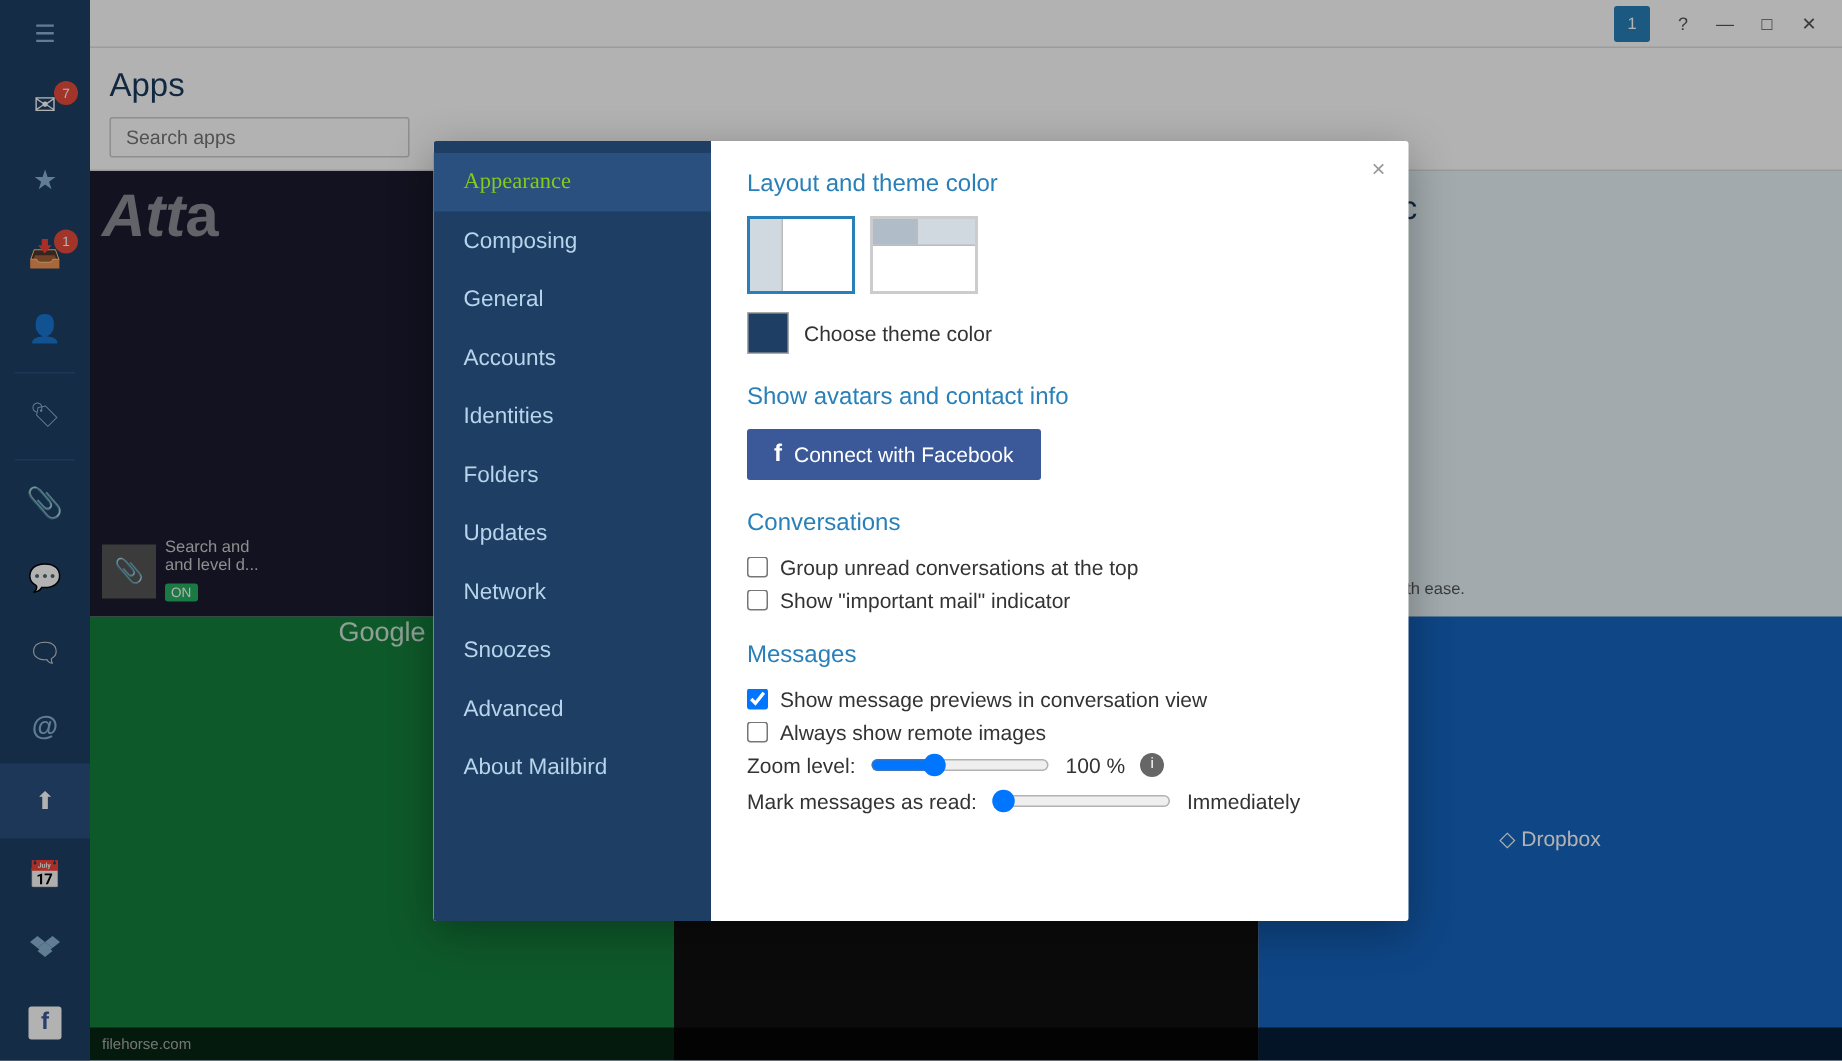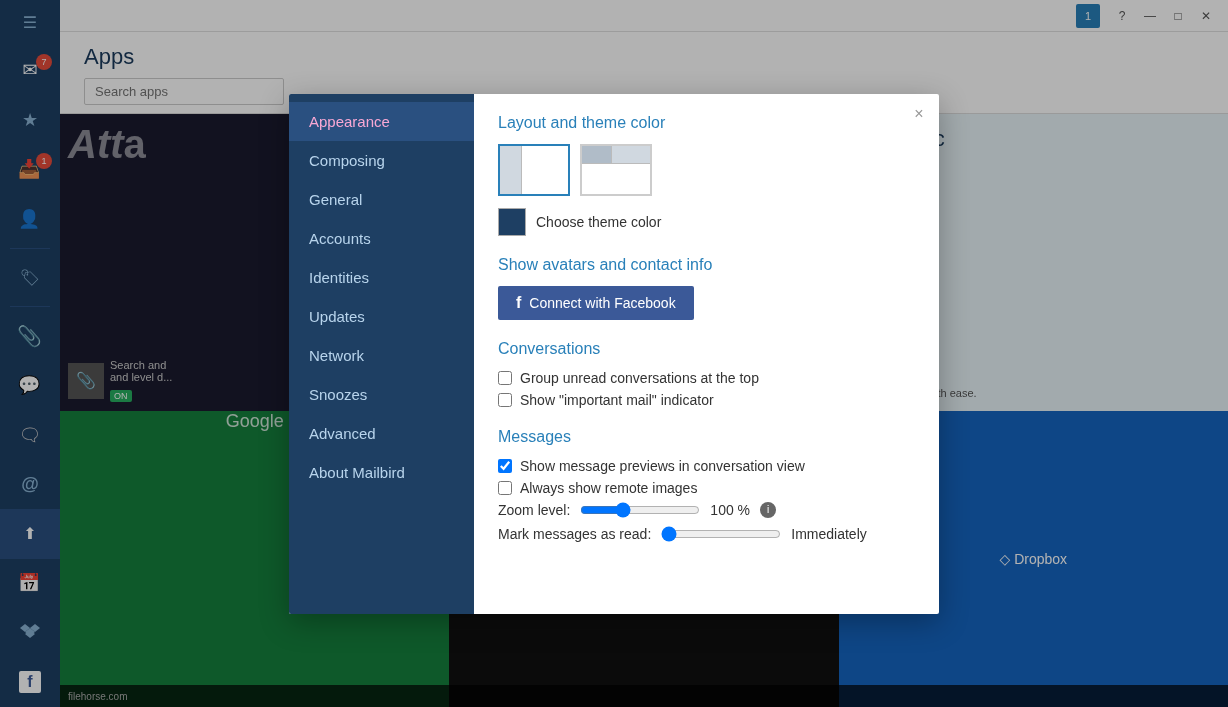--- a/index.html
+++ b/index.html
@@ -120,21 +120,21 @@
       display: flex;
       align-items: center;
       justify-content: center;
       font-size: 11px;
       margin-right: 8px;
     }
 
     
     .apps-header {
       background: white;
-      padding: 12px 24px 8px;
+      padding: 12px 13px 8px;
       border-bottom: 1px solid #ddd;
       display: flex;
       flex-direction: column;
       gap: 8px;
     }
 
     .apps-title {
       font-size: 22px;
       color: #1a3a5c;
       font-weight: 300;
@@ -203,21 +203,21 @@
       flex-shrink: 0;
     }
 
     .settings-nav-item {
       padding: 11px 20px;
       color: #b8d4ec;
       font-size: 15px;
       cursor: pointer;
       font-weight: 300;
     }
-    .settings-nav-item.active { background: #2a5080; color: #f9a8d4; }
+    .settings-nav-item.active { background: #2a5080; color: #84cc16; font-family: Liberation Serif, serif; }
 
     
     .settings-content {
       flex: 1;
       padding: 20px 24px;
       overflow-y: auto;
     }
 
     .settings-section {
       margin-bottom: 20px;
@@ -521,20 +521,21 @@
     <div class="settings-dialog">
       <div class="dialog-close">×</div>
       <div class="dialog-body">
 
         <div class="settings-nav">
           <div class="settings-nav-item active">Appearance</div>
           <div class="settings-nav-item">Composing</div>
           <div class="settings-nav-item">General</div>
           <div class="settings-nav-item">Accounts</div>
           <div class="settings-nav-item">Identities</div>
+          <div class="settings-nav-item">Folders</div>
           <div class="settings-nav-item">Updates</div>
           <div class="settings-nav-item">Network</div>
           <div class="settings-nav-item">Snoozes</div>
           <div class="settings-nav-item">Advanced</div>
           <div class="settings-nav-item">About Mailbird</div>
         </div>
 
         <div class="settings-content">
 
           <div class="settings-section">

